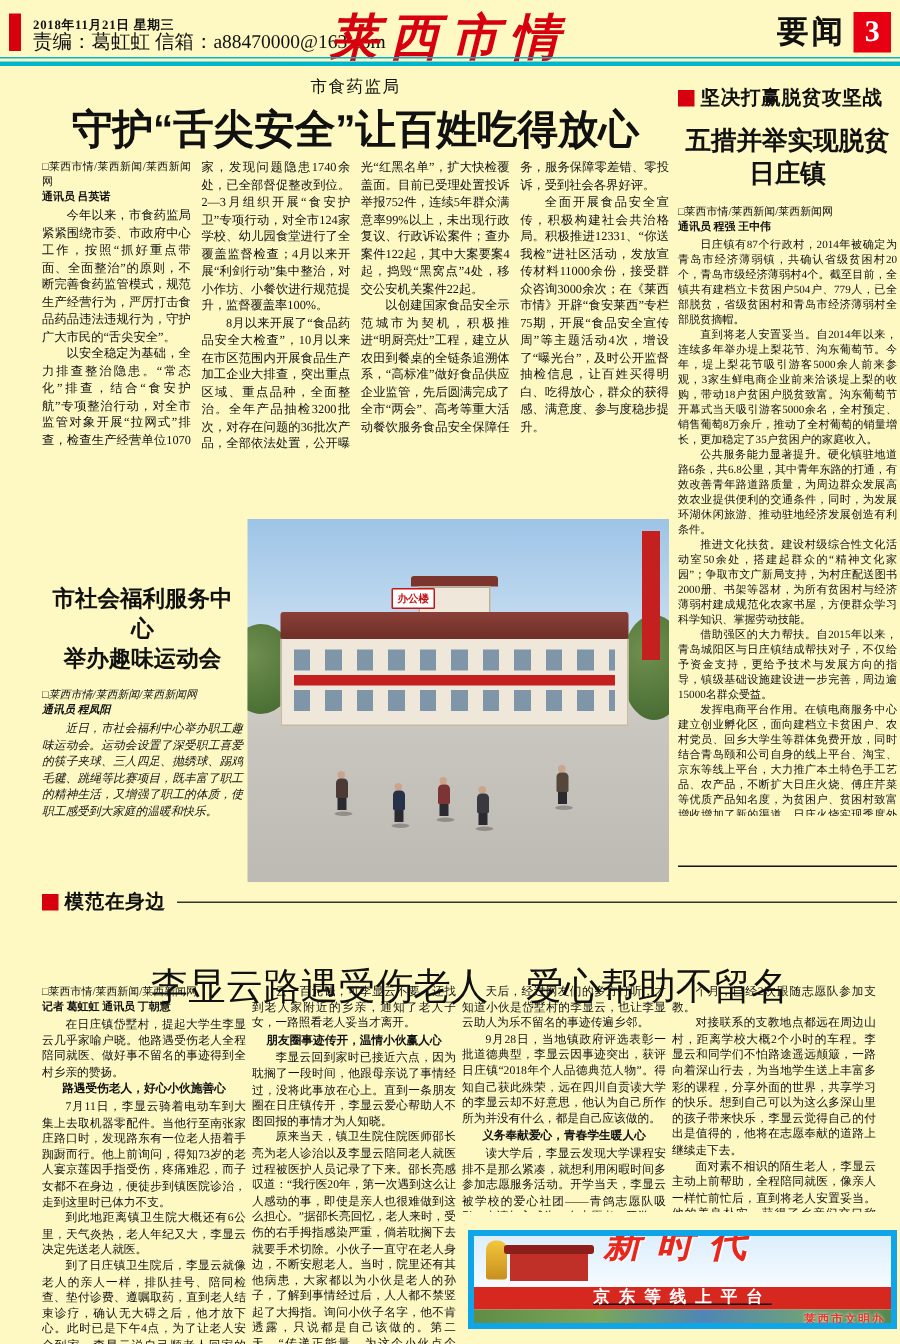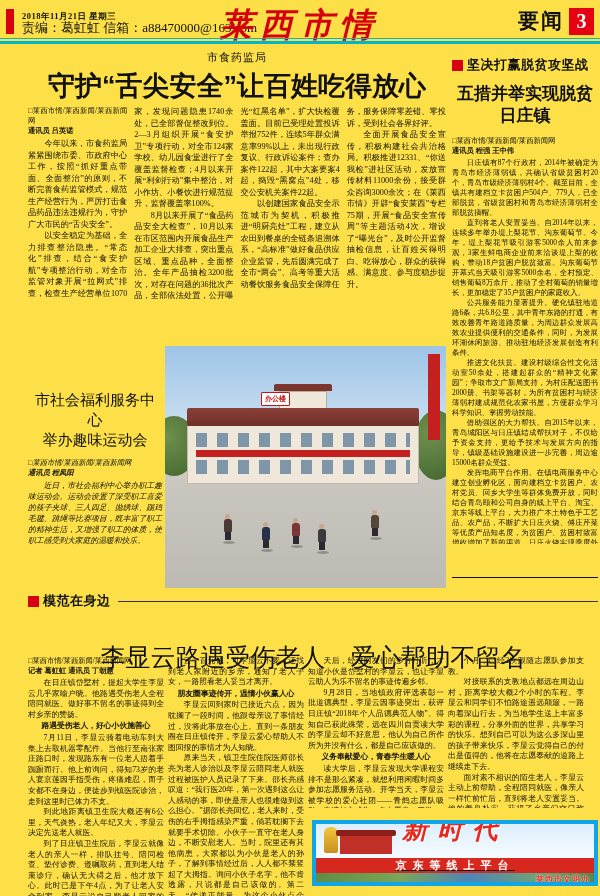--- a/index.html
+++ b/index.html
@@ -1,16 +1,16 @@
 <!DOCTYPE html>
 <html><head>
 <meta charset="utf-8">
 <style>
   html,body{margin:0;padding:0;background:#e8e8e8;}
-  .page{position:relative;width:600px;height:896px;margin:0 auto;background:#fde047;
+  .page{position:relative;width:600px;height:896px;margin:0 auto;background:#fef9c3;
         font-family:"Liberation Serif","DejaVu Serif",serif;color:#111;overflow:hidden;}
 
   
   .red-bar{position:absolute;left:6px;top:9px;width:8px;height:25px;background:#d6000f;}
   .dateblock{position:absolute;left:22px;top:11px;line-height:10px;}
   .date-line{font-size:8.5px;font-weight:bold;letter-spacing:.5px;}
   .editor-line{font-size:13px;margin-top:2px;}
   .masthead{position:absolute;left:0;right:0;top:3px;text-align:center;
             font-size:33px;font-weight:bold;font-style:italic;color:#d6000f;
             letter-spacing:7px;font-family:"Liberation Serif",serif;}
@@ -43,21 +43,21 @@
   .sec-head{display:flex;align-items:center;font-size:13px;font-weight:bold;
             font-family:"Liberation Sans",sans-serif;letter-spacing:.5px;}
   .sq{display:inline-block;width:11px;height:11px;background:#d6000f;margin-right:4px;flex:none;}
   .right-headline{margin-top:9px;text-align:center;font-size:17px;font-weight:bold;
                   line-height:22px;font-family:"Liberation Sans",sans-serif;}
   .right-body{margin-top:9px;font-size:7.4px;line-height:10px;text-align:justify;
               height:408px;overflow:hidden;}
 
   
   .welfare{position:absolute;left:28px;top:390px;width:134px;}
-  .welfare-headline{font-size:15px;font-weight:normal;line-height:20px;text-align:center;
+  .welfare-headline{font-size:15px;font-weight:bold;line-height:20px;text-align:center;
                     font-family:"Liberation Sans",sans-serif;}
   .welfare-body{margin-top:8px;font-size:7.8px;line-height:11px;font-style:italic;
                 text-align:justify;}
 
   
   .photo{position:absolute;left:165px;top:346px;width:281px;height:242px;overflow:hidden;
          background:linear-gradient(#9dc4e6 0,#cfe2f3 90px,#d8d4cd 95px,#c9c5bf 140px,#bdb9b3 242px);}
   .ph-tree{position:absolute;border-radius:50%;background:radial-gradient(circle at 35% 35%,#6f8f4e,#41662e);}
   .ph-building{position:absolute;left:22px;top:38px;width:232px;}
   .ph-tower{width:46px;height:16px;background:#efe8da;margin:0 auto;border:1px solid #b9ad98;border-bottom:none;}

